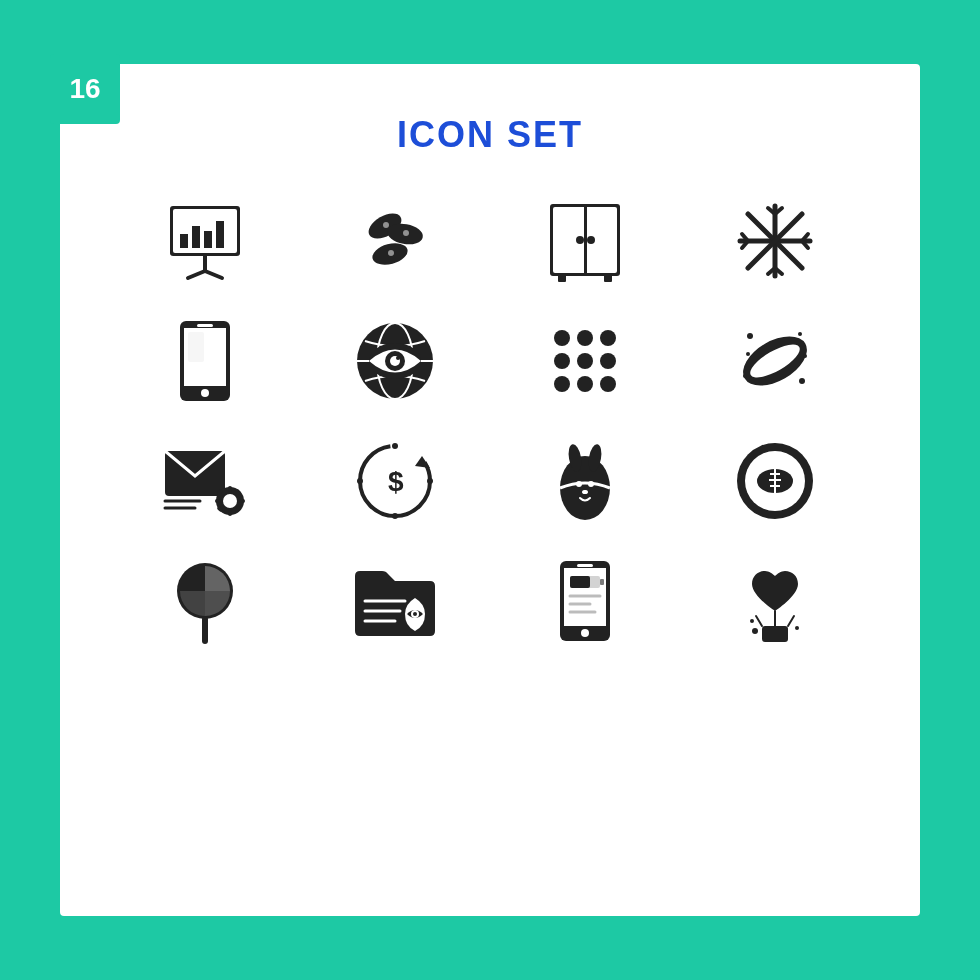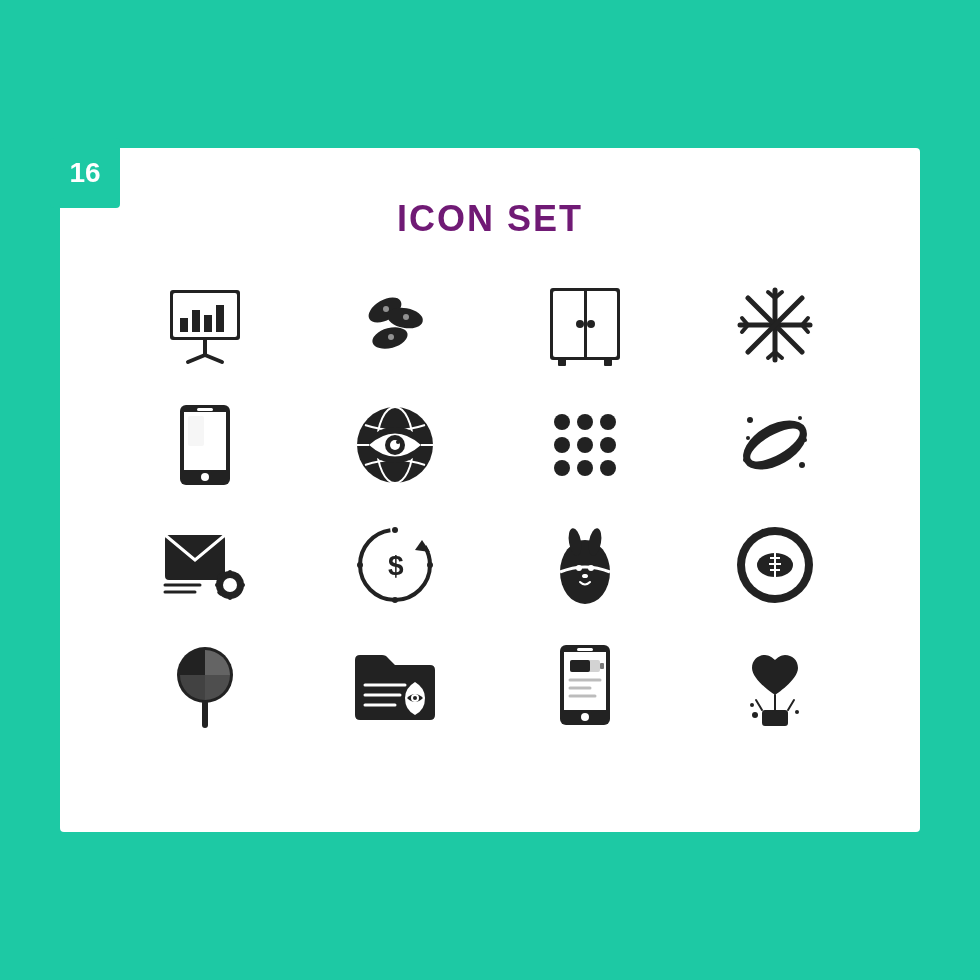--- a/index.html
+++ b/index.html
@@ -9,21 +9,21 @@
       background-color: #1DC9A4;
       display: flex;
       align-items: center;
       justify-content: center;
       font-family: Arial, sans-serif;
       overflow: hidden;
     }
     .card {
       background: white;
       width: 860px;
-      height: 684px;
+      height: 852px;
       border-radius: 4px;
       position: relative;
       padding: 40px;
     }
     .badge {
       position: absolute;
       top: -10px;
       left: -10px;
       background: #1DC9A4;
       color: white;
@@ -37,21 +37,21 @@
       border-radius: 4px;
     }
     .header {
       text-align: center;
       margin-bottom: 40px;
       padding-top: 10px;
     }
     .header h1 {
       font-size: 36px;
       font-weight: bold;
-      color: #701a75;
+      color: #1d4ed8;
       letter-spacing: 2px;
     }
     .icon-grid {
       display: grid;
       grid-template-columns: repeat(4, 1fr);
       gap: 30px 20px;
       padding: 0 20px;
     }
     .icon-cell {
       display: flex;

